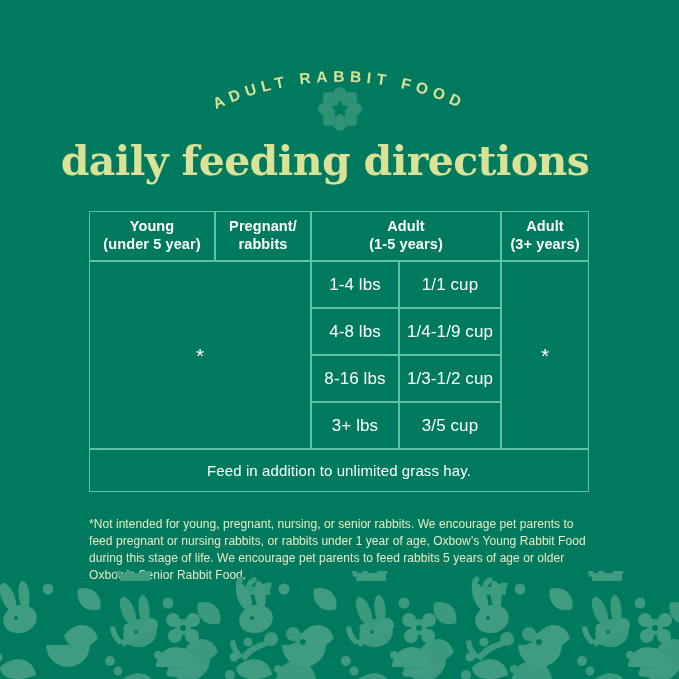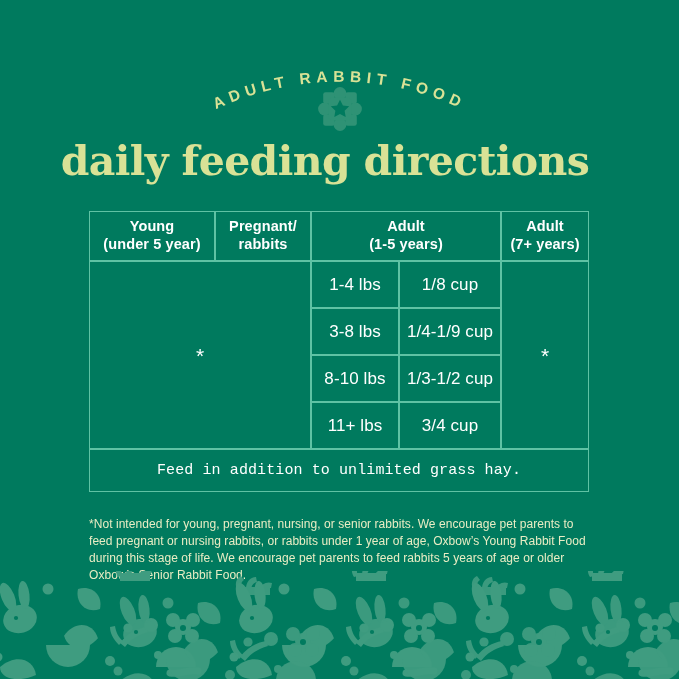--- a/index.html
+++ b/index.html
@@ -100,21 +100,20 @@
     font-size: 17px;
     font-weight: normal;
     height: 45px;
     letter-spacing: 0.1px;
   }
   td.footer-row {
     font-size: 15px;
     font-weight: normal;
     height: 41px;
     letter-spacing: 0.1px;
-    font-family: Liberation Mono, monospace;
   }
 
   
   .footnote {
     position: absolute;
     left: 89px;
     top: 516px;
     width: 505px;
     color: #e9edc4;
     font-size: 12px;
@@ -187,42 +186,42 @@
           <th class="hdr">
             <div>Pregnant/</div>
             <div>rabbits</div>
           </th>
           <th class="hdr" colspan="2">
             <div>Adult</div>
             <div>(1-5 years)</div>
           </th>
           <th class="hdr">
             <div>Adult</div>
-            <div>(7+ years)</div>
+            <div>(3+ years)</div>
           </th>
         </tr>
       </thead>
       <tbody>
         <tr>
           <td class="star-cell" colspan="2" rowspan="4">*</td>
           <td class="val">1-4 lbs</td>
-          <td class="val">1/8 cup</td>
+          <td class="val">1/1 cup</td>
           <td class="star-cell" rowspan="4">*</td>
         </tr>
         <tr>
-          <td class="val">3-8 lbs</td>
+          <td class="val">4-8 lbs</td>
           <td class="val">1/4-1/9 cup</td>
         </tr>
         <tr>
-          <td class="val">8-10 lbs</td>
+          <td class="val">8-16 lbs</td>
           <td class="val">1/3-1/2 cup</td>
         </tr>
         <tr>
-          <td class="val">11+ lbs</td>
-          <td class="val">3/4 cup</td>
+          <td class="val">3+ lbs</td>
+          <td class="val">3/5 cup</td>
         </tr>
         <tr>
           <td class="footer-row" colspan="5">Feed in addition to unlimited grass hay.</td>
         </tr>
       </tbody>
     </table>
   </div>
 
   <div class="footnote">*Not intended for young, pregnant, nursing, or senior rabbits. We encourage pet parents to feed pregnant or nursing rabbits, or rabbits under 1 year of age, Oxbow’s Young Rabbit Food during this stage of life. We encourage pet parents to feed rabbits 5 years of age or older Oxbow’s Senior Rabbit Food.</div>
 

